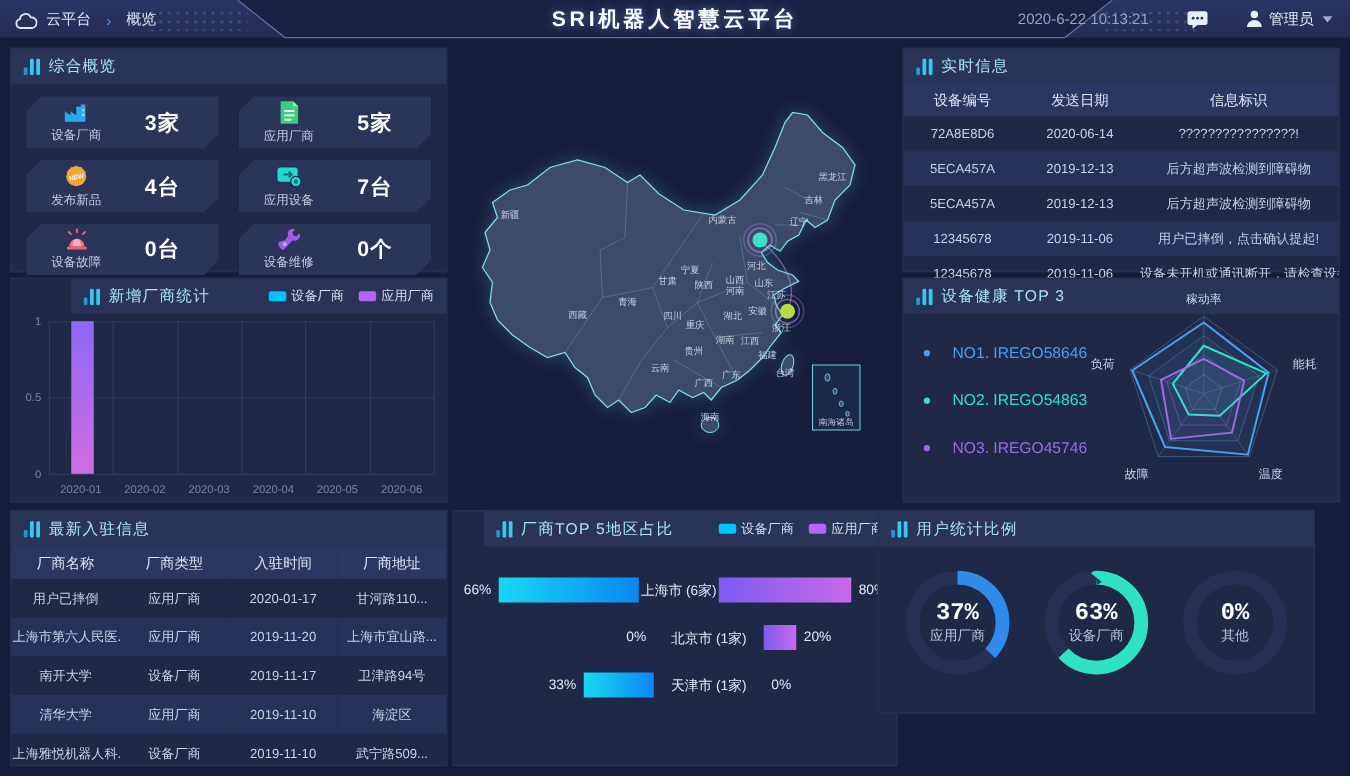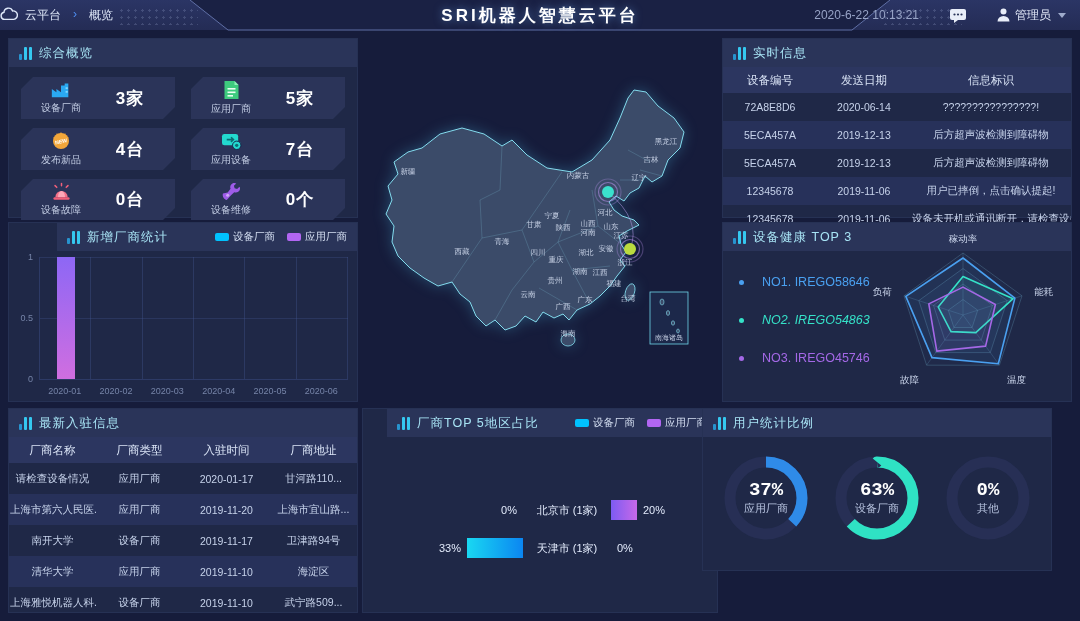--- a/index.html
+++ b/index.html
@@ -6,21 +6,21 @@
   body{width:1080px;height:621px;position:relative;overflow:hidden;
        background:#161c3b;font-family:"Liberation Sans","DejaVu Sans",sans-serif;
        color:#d5dff2;-webkit-font-smoothing:antialiased;}
   
   #hdr{position:absolute;left:0;top:0;right:0;height:30px;
        background:linear-gradient(180deg,#2b3565,#242c55);display:flex;align-items:center;z-index:5;}
   .hdr-trap{position:absolute;left:50%;top:0;transform:translateX(-50%);width:700px;height:31px;z-index:0;}
   .hdr-dots{position:absolute;top:7px;width:80px;height:18px;opacity:.5;z-index:0;
       background-image:radial-gradient(rgba(200,215,255,.35) 1px,transparent 1.3px);background-size:7px 7px;}
   #hdr-dots-l{left:118px;} #hdr-dots-r{right:118px;}
-  .brand{display:flex;align-items:flex-start;gap:7px;z-index:1;}
+  .brand{display:flex;align-items:flex-end;gap:7px;padding-left:12px;z-index:1;}
   .crumb{font-size:12px;color:#dce5f6;}
   .crumb-sep{color:#4d8df0;margin:0 5px;font-size:12px;}
   #hdr-title{position:absolute;left:50%;top:4px;transform:translateX(-50%);z-index:2;
       font-size:17px;font-weight:bold;letter-spacing:3px;color:#ffffff;
       text-shadow:0 0 8px rgba(120,180,255,.55);text-align:right;}
   .hdr-right{margin-left:auto;display:flex;align-items:center;gap:30px;padding-right:14px;z-index:2;}
   .hdr-time{font-size:12px;color:#97a3c6;}
   .caret{width:0;height:0;border-left:4px solid transparent;border-right:4px solid transparent;
       border-top:5px solid #9fabcc;margin-left:2px;}
   .hdr-user{display:flex;align-items:center;gap:5px;font-size:12px;color:#e2e9f8;cursor:pointer;}
@@ -270,21 +270,21 @@
     <thead>
         <tr>
       <th>厂商名称</th>
       <th>厂商类型</th>
       <th>入驻时间</th>
       <th>厂商地址</th>
     </tr>
       </thead>
     <tbody>
       <tr>
-          <td>请检查设备情况</td>
+          <td>用户已摔倒</td>
           <td>应用厂商</td>
           <td>2020-01-17</td>
           <td>甘河路110...</td>
         </tr>
       <tr>
           <td>上海市第六人民医...</td>
           <td>应用厂商</td>
           <td>2019-11-20</td>
           <td>上海市宜山路...</td>
         </tr>
@@ -391,20 +391,31 @@
       <span class="legend-item">
         <i class="sw" style="background: rgb(0, 194, 255);"></i>
         <span>设备厂商</span>
       </span>
       <span class="legend-item">
         <i class="sw" style="background: rgb(178, 102, 242);"></i>
         <span>应用厂商</span>
       </span>
     </div>
   </div>
+  <div class="t-row" style="top:52px">
+    <div class="t-zone-l">
+        <span class="t-val">66%</span>
+        <div class="t-barL" style="width: 112px;"></div>
+      </div>
+    <div class="t-cat">上海市 (6家)</div>
+    <div class="t-zone-r">
+        <div class="t-barR" style="width: 106px;"></div>
+        <span class="t-val">80%</span>
+      </div>
+  </div>
   <div class="t-row" style="top:90px">
     <div class="t-zone-l">
         <span class="t-val">0%</span>
         <div class="t-barL" style="width: 0px;"></div>
       </div>
     <div class="t-cat">北京市 (1家)</div>
     <div class="t-zone-r">
         <div class="t-barR" style="width: 26px;"></div>
         <span class="t-val">20%</span>
       </div>
@@ -481,21 +492,21 @@
         <i></i>
         <i></i>
       </span>
     <span class="panel-title">设备健康 TOP 3</span>
   </div>
   <div class="health-list">
     <div class="health-item" style="color: rgb(74, 160, 240);">
         <span class="health-dot" style="background: rgb(74, 160, 240);"></span>
         <span>NO1. IREGO58646</span>
       </div>
-    <div class="health-item" style="color: rgb(53, 226, 200); font-style: italic;">
+    <div class="health-item" style="color: rgb(53, 226, 200);">
         <span class="health-dot" style="background: rgb(53, 226, 200);"></span>
         <span>NO2. IREGO54863</span>
       </div>
     <div class="health-item" style="color: rgb(164, 104, 230);">
         <span class="health-dot" style="background: rgb(164, 104, 230);"></span>
         <span>NO3. IREGO45746</span>
       </div>
   </div>
   <svg id="radar-svg" width="212" height="172" viewBox="0 0 212 172">
       <polygon points="106.0,26.0 165.0,68.8 142.4,138.2 69.6,138.2 47.0,68.8" fill="rgba(70,105,150,.04)" stroke="rgba(95,145,175,.45)" stroke-width="0.8"></polygon>

